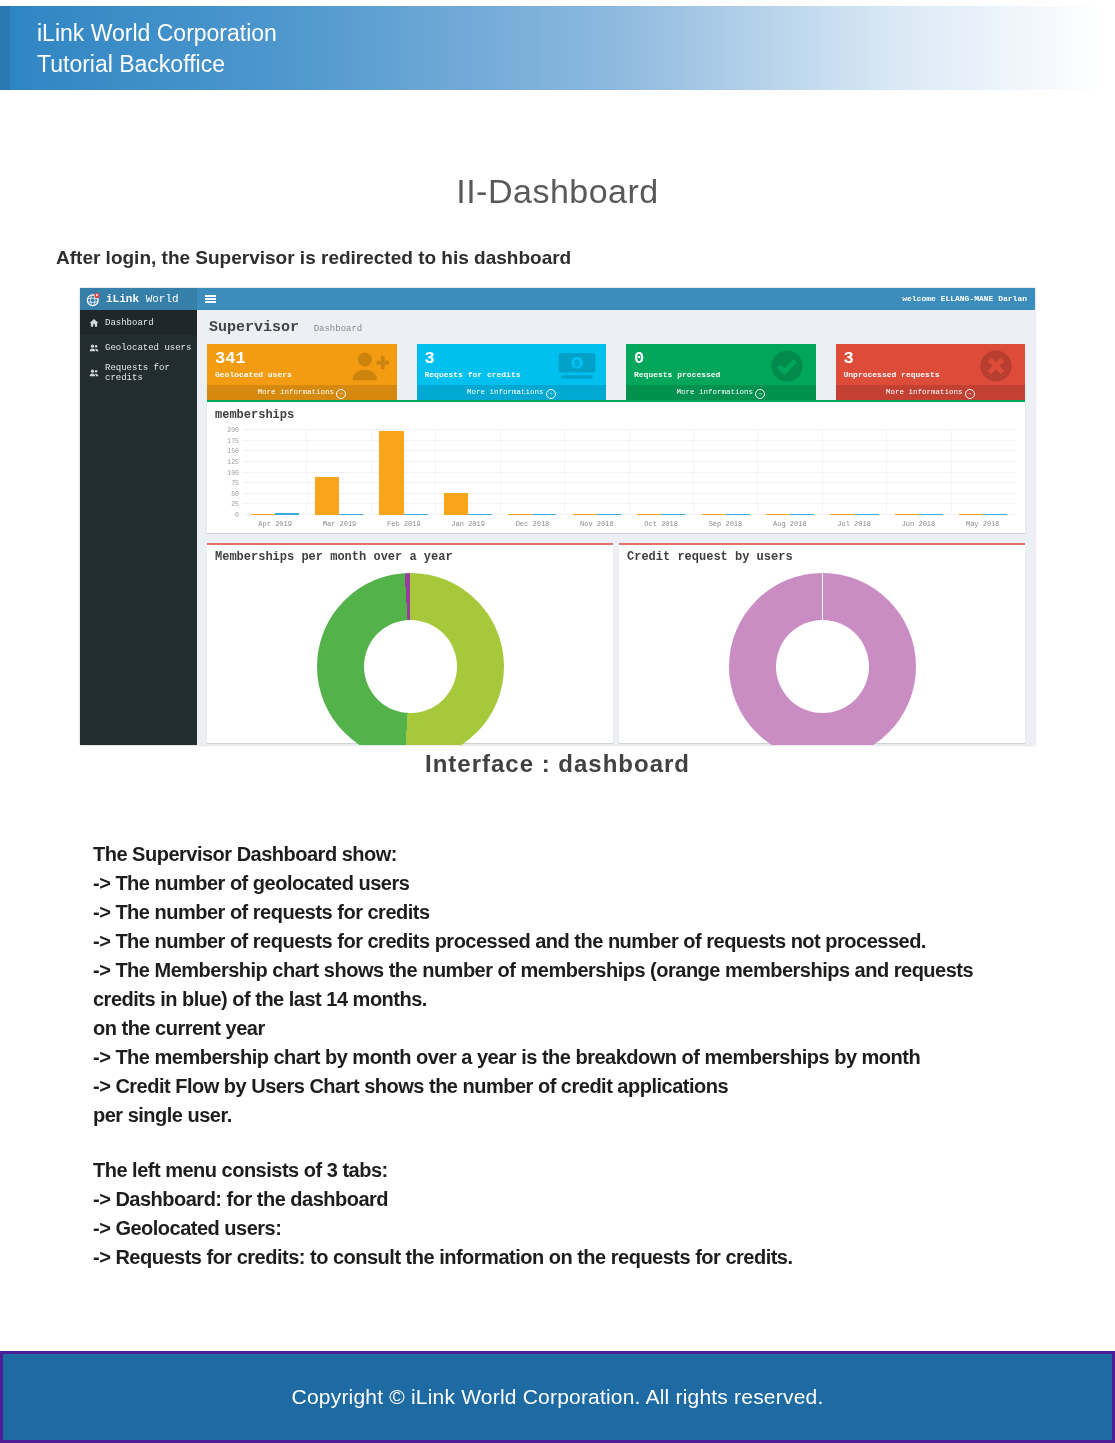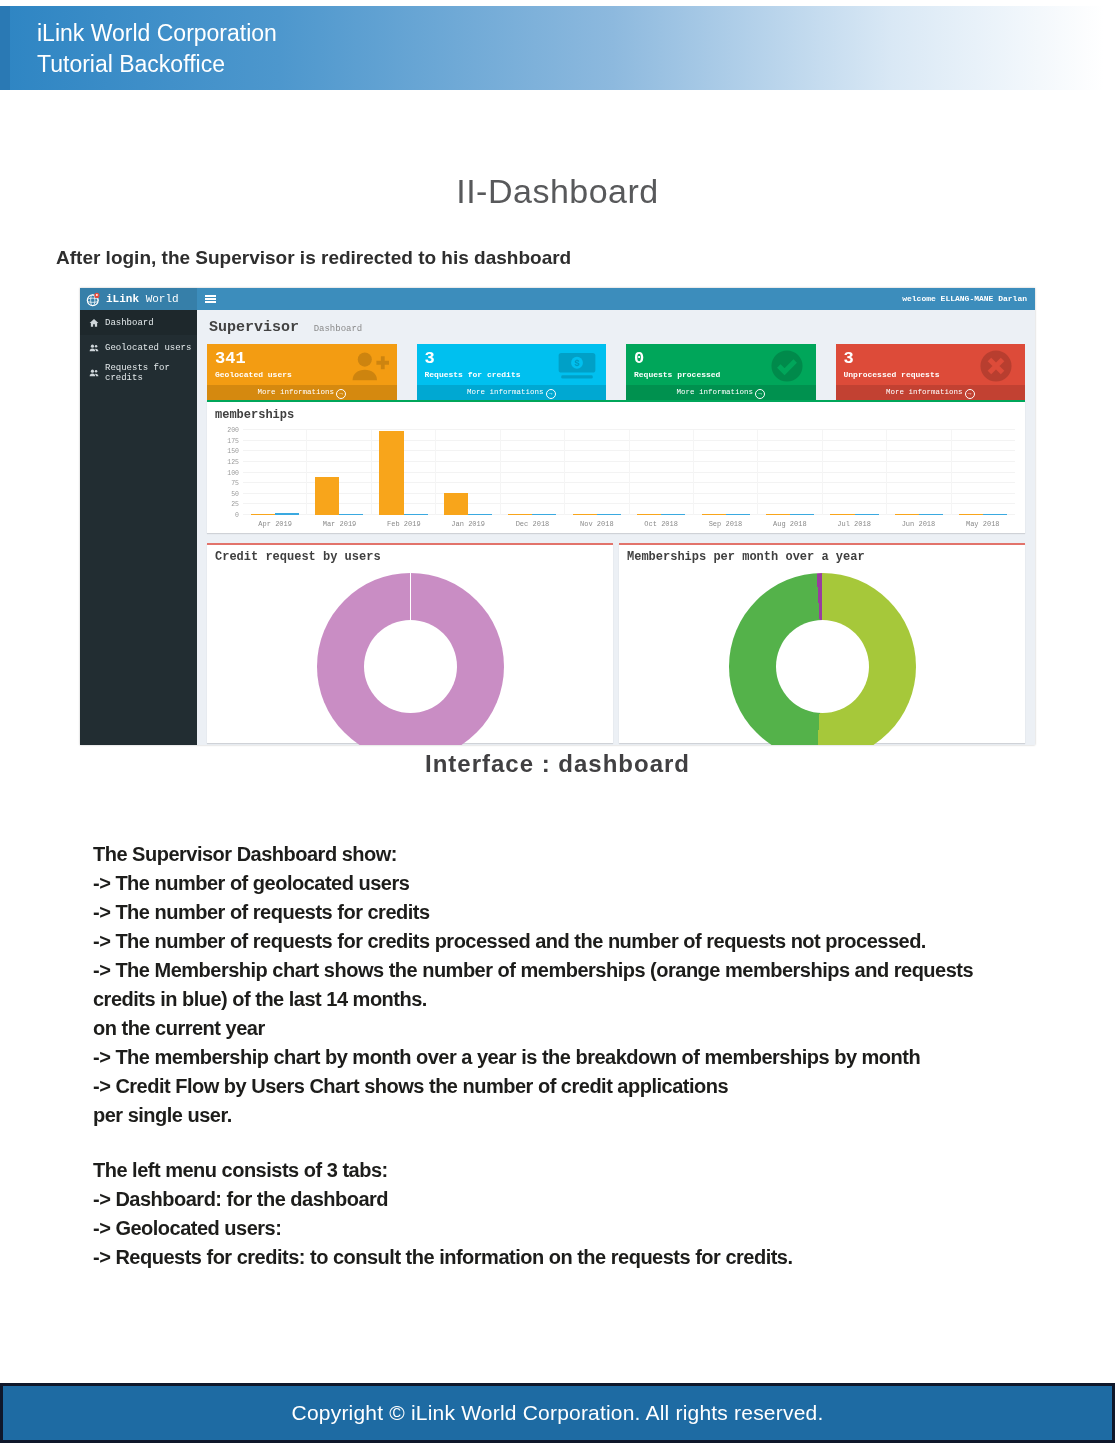--- a/index.html
+++ b/index.html
@@ -75,22 +75,22 @@
   .donut.seam::before{content:"";position:absolute;left:50%;top:0;width:1px;height:48px;
     margin-left:-.5px;background:#fff;z-index:1;}
 
   
   .doc-body{position:absolute;top:840px;left:93px;right:40px;
     font-size:20px;font-weight:700;color:#1d1d1b;letter-spacing:-.5px;line-height:29px;}
   .doc-body .line{min-height:29px;}
   .para2{margin-top:26px;}
 
   
-  .doc-footer{position:absolute;left:0;right:0;bottom:0;height:60px;background:#1e6ba3;
-    border:3px solid #0f172a;box-sizing:border-box;display:flex;align-items:center;justify-content:center;
+  .doc-footer{position:absolute;left:0;right:0;bottom:0;height:92px;background:#1e6ba3;
+    border:3px solid #4c1d95;box-sizing:border-box;display:flex;align-items:center;justify-content:center;
     color:#fff;font-size:21px;letter-spacing:.2px;}
 </style>
 </head>
 <body>
 
 <div class="page">
 
   <div class="doc-header">
     <div class="doc-header-text">
       <div>iLink World Corporation</div>
@@ -298,26 +298,26 @@
               <div class="xlabel">Aug 2018</div>
               <div class="xlabel">Jul 2018</div>
               <div class="xlabel">Jun 2018</div>
               <div class="xlabel">May 2018</div>
             </div>
         </div>
       </div>
 
       <div class="donut-row">
         <div class="panel donut-panel">
+          <div class="panel-title">Memberships per month over a year</div>
+          <div class="donut" id="donut-1" style="background: conic-gradient(rgb(166, 200, 58) 0%, rgb(166, 200, 58) 51%, rgb(84, 178, 74) 51%, rgb(84, 178, 74) 99%, rgb(154, 61, 158) 99%, rgb(154, 61, 158) 100%);"></div>
+        </div>
+        <div class="panel donut-panel">
           <div class="panel-title">Credit request by users</div>
           <div class="donut seam" id="donut-2" style="background: conic-gradient(rgb(201, 141, 196) 0%, rgb(201, 141, 196) 100%);"></div>
-        </div>
-        <div class="panel donut-panel">
-          <div class="panel-title">Memberships per month over a year</div>
-          <div class="donut" id="donut-1" style="background: conic-gradient(rgb(166, 200, 58) 0%, rgb(166, 200, 58) 51%, rgb(84, 178, 74) 51%, rgb(84, 178, 74) 99%, rgb(154, 61, 158) 99%, rgb(154, 61, 158) 100%);"></div>
         </div>
       </div>
     </div>
   </div>
 
   <div class="doc-caption">Interface : dashboard</div>
 
   <div class="doc-body">
     <div>
       <div class="line">The Supervisor Dashboard show:</div>

